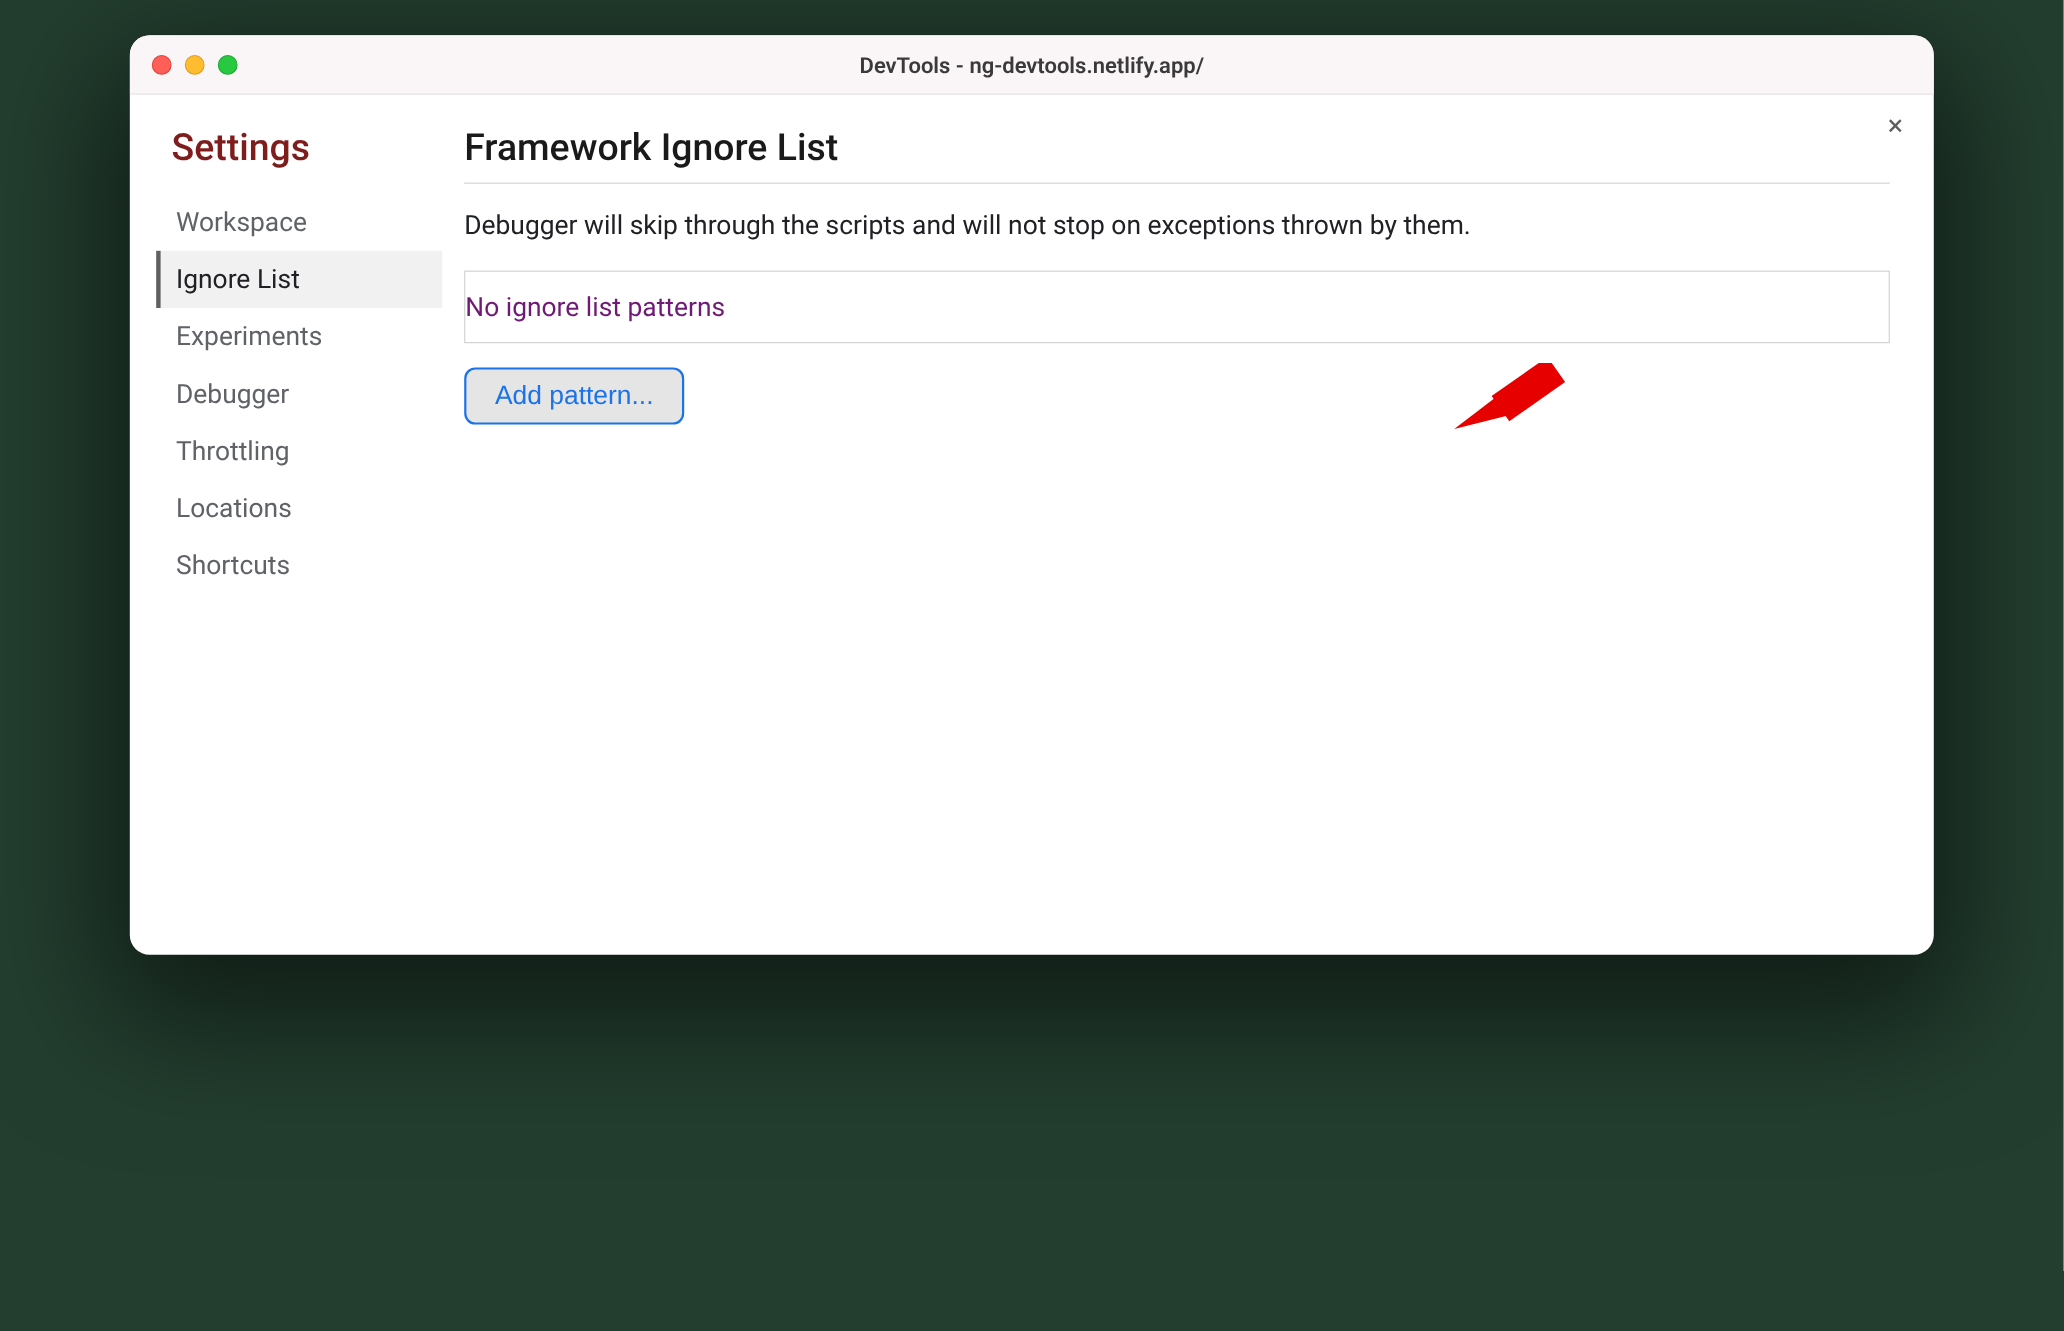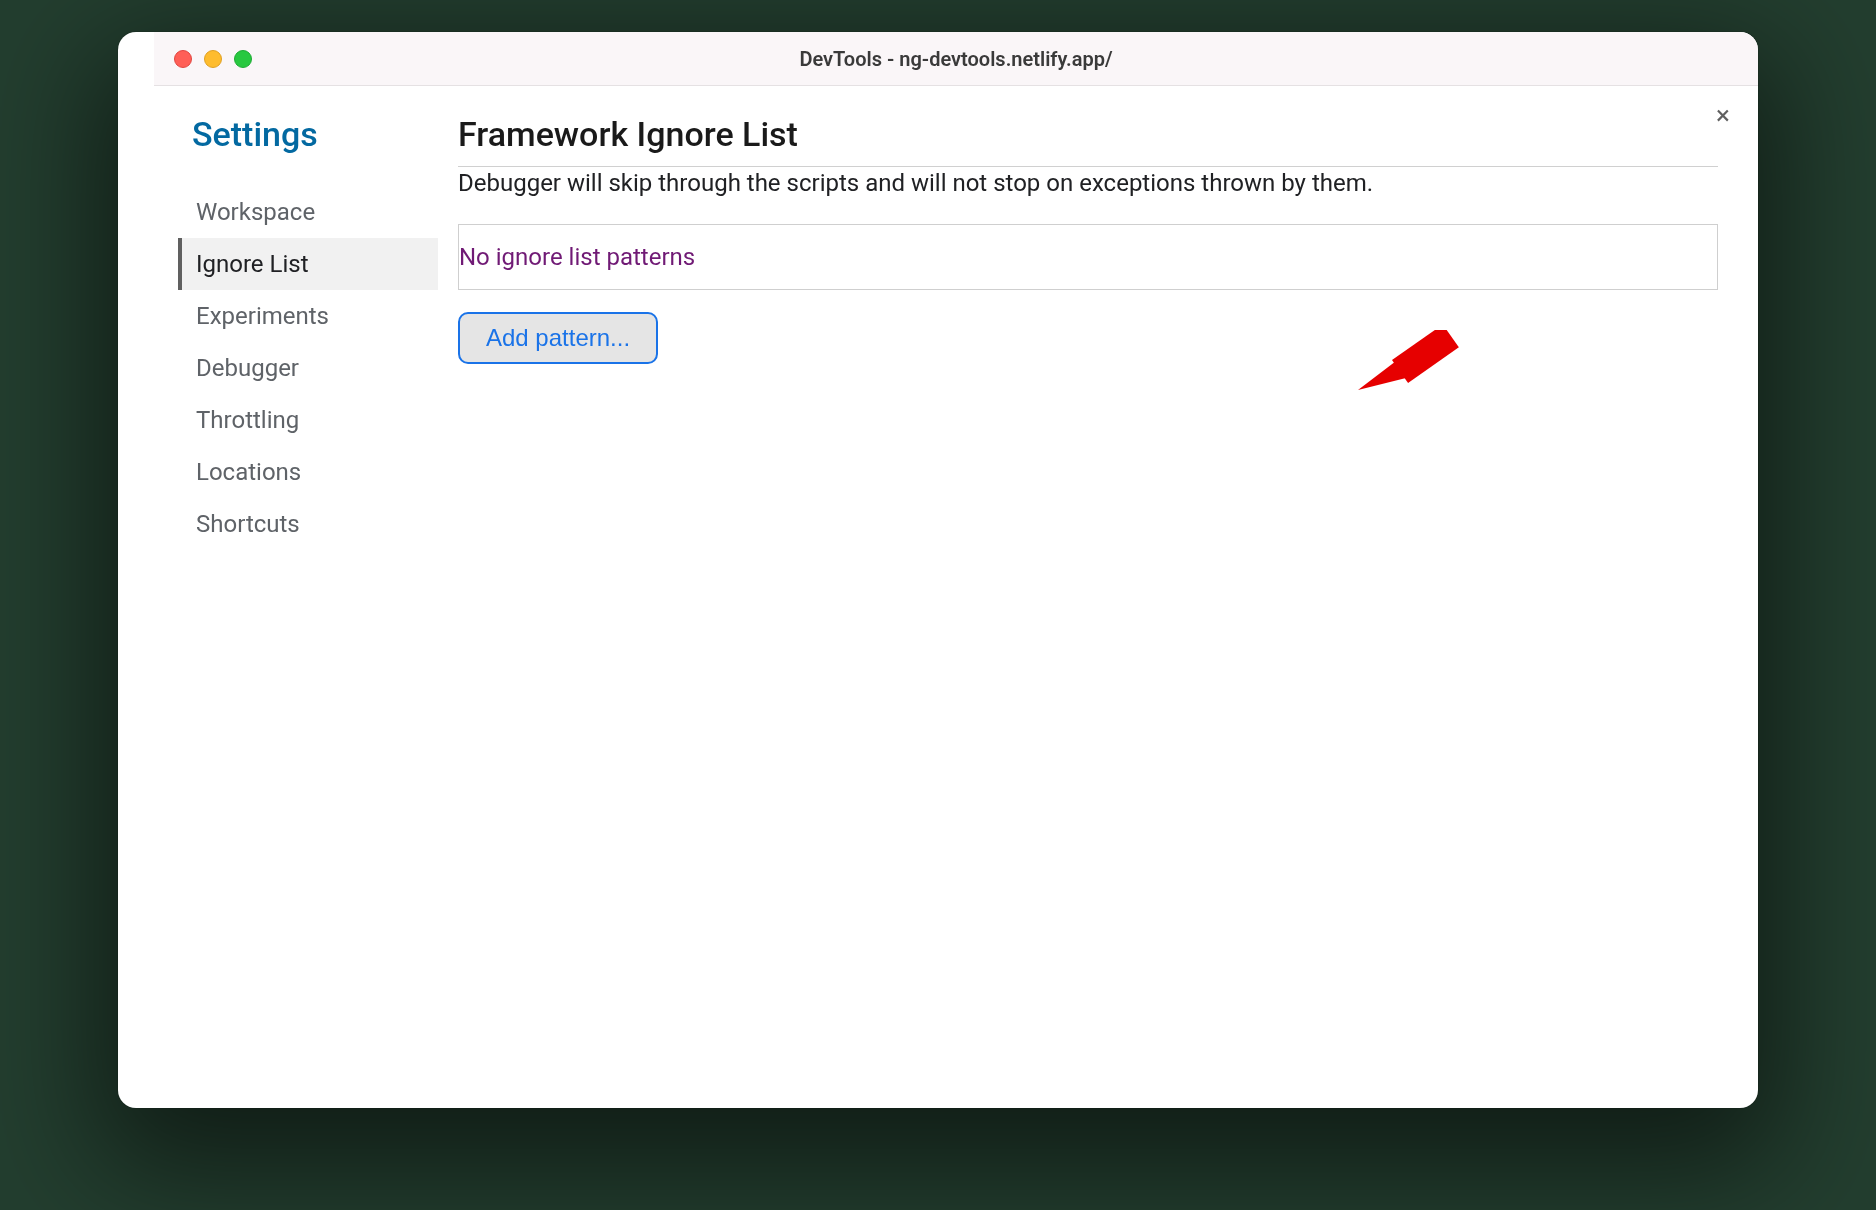--- a/index.html
+++ b/index.html
@@ -9,28 +9,27 @@
     background: #233e2f;
     width: 1876px;
     height: 1210px;
     position: relative;
   }
   .window {
     position: absolute;
     left: 118px;
     top: 32px;
     width: 1640px;
-    height: 1076px;
+    height: 836px;
     background: #ffffff;
     border-radius: 18px;
     box-shadow: 0 40px 120px 20px rgba(0,0,0,0.55), 0 0 0 1px rgba(0,0,0,0.08);
     overflow: hidden;
     display: flex;
     flex-direction: column;
-    padding-left: 36px;
   }
   .titlebar {
     height: 54px;
     background: #faf6f8;
     border-bottom: 1px solid #e5e1e3;
     display: flex;
     align-items: center;
     position: relative;
   }
   .traffic-lights { display: flex; gap: 12px; margin-left: 20px; }
@@ -58,43 +57,43 @@
   }
   .body {
     flex: 1;
     display: flex;
     padding: 28px 40px 20px 24px;
   }
   .sidebar { width: 260px; flex-shrink: 0; }
   .sidebar h1 {
     font-size: 34px;
     font-weight: 500;
-    color: #0369a1;
-    margin: 0 0 32px 14px;
+    color: #7f1d1d;
+    margin: 0 0 22px 14px;
   }
   .side-item {
     font-size: 24px;
     color: #5f6368;
     padding: 12px 10px 12px 14px;
     cursor: pointer;
     border-left: 4px solid transparent;
   }
   .side-item.active {
     background: #f1f1f1;
     color: #202124;
     border-left: 4px solid #606060;
   }
   .main { flex: 1; padding-left: 20px; }
   .main h2 {
     font-size: 34px;
     font-weight: 500;
     color: #1a1a1a;
     padding-bottom: 12px;
     border-bottom: 1px solid #d0d0d0;
-    margin-bottom: 2px;
+    margin-bottom: 24px;
   }
   .desc {
     font-size: 24px;
     color: #202124;
     margin-bottom: 22px;
   }
   .check-row {
     display: flex;
     align-items: center;
     gap: 14px;

